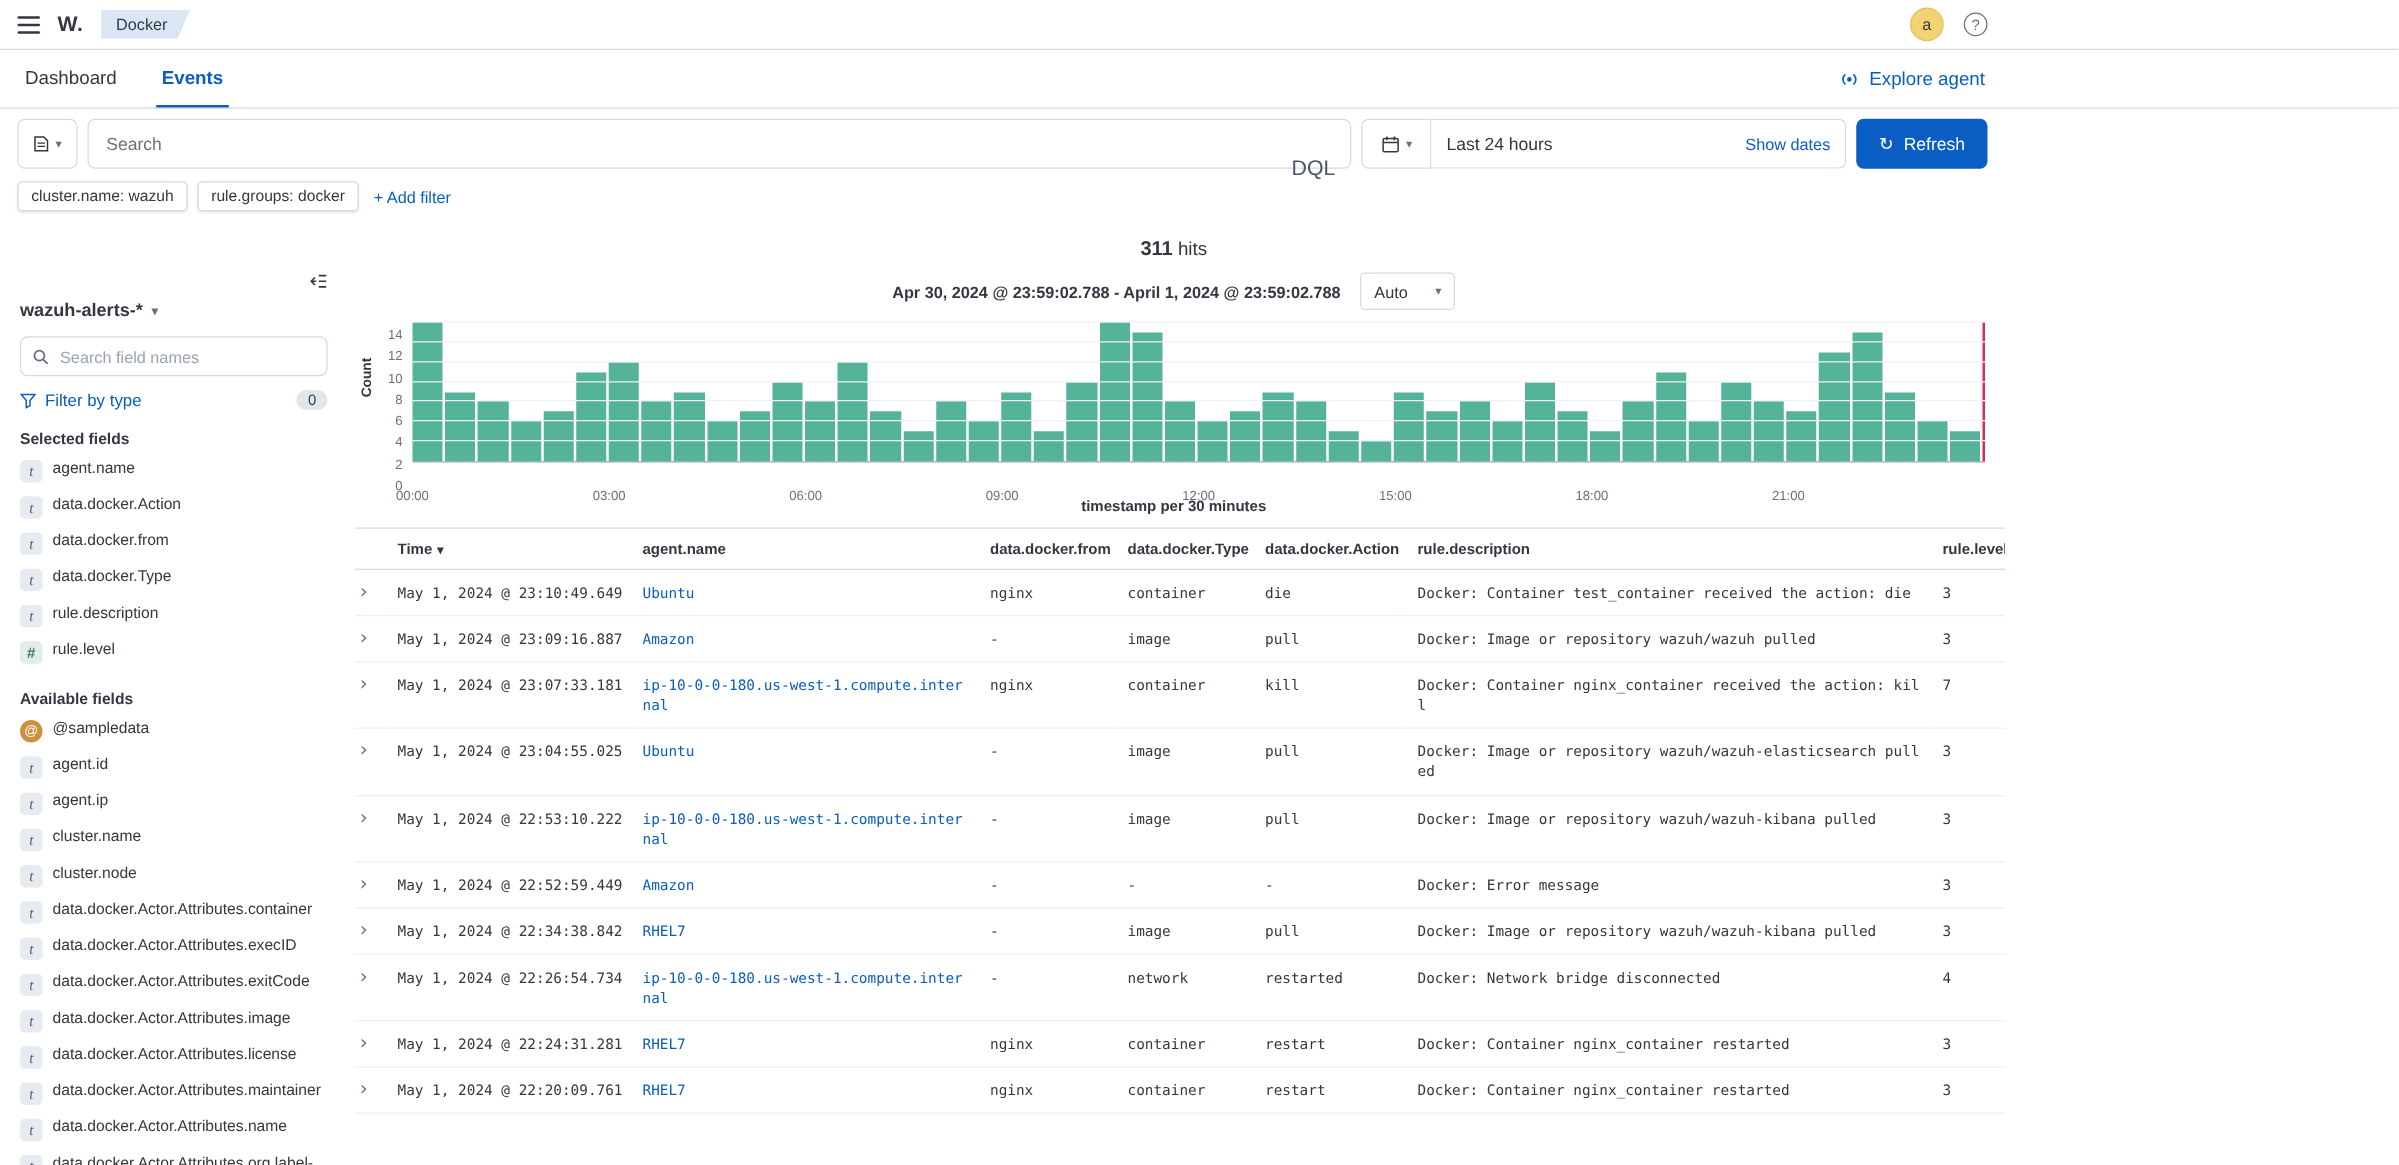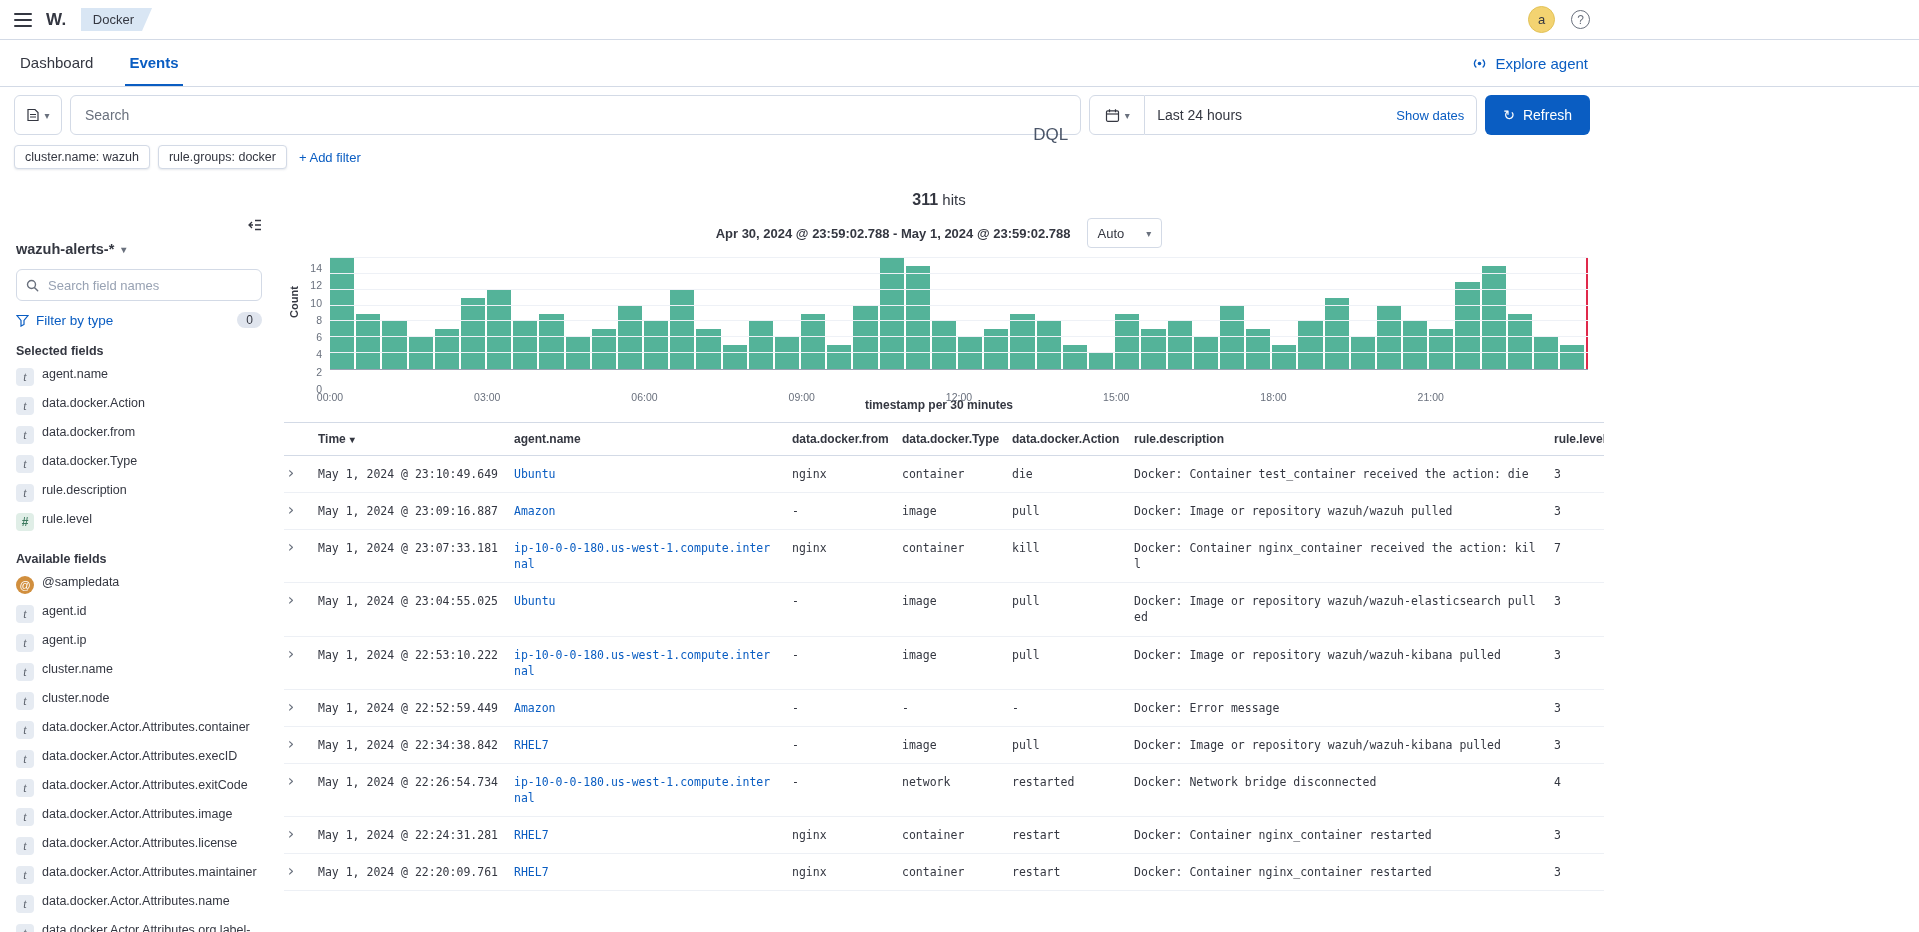--- a/index.html
+++ b/index.html
@@ -321,21 +321,21 @@
         </div>
       </div>
   </div>
 
   <div class="main">
     <div class="hits-row">
       <b>311</b>
       <span>hits</span>
     </div>
     <div class="range-row">
-      <span class="range-text">Apr 30, 2024 @ 23:59:02.788 - May 1, 2024 @ 23:59:02.788</span>
+      <span class="range-text">Apr 30, 2024 @ 23:59:02.788 - April 1, 2024 @ 23:59:02.788</span>
       <div class="auto-select">
         <span>Auto</span>
         <span class="caret">▾</span>
       </div>
     </div>
 
     <div class="chart-wrap">
       <span class="count-axis-label">Count</span>
       <div class="yaxis">
           <span class="ylab" style="bottom: 0%;">0</span>

